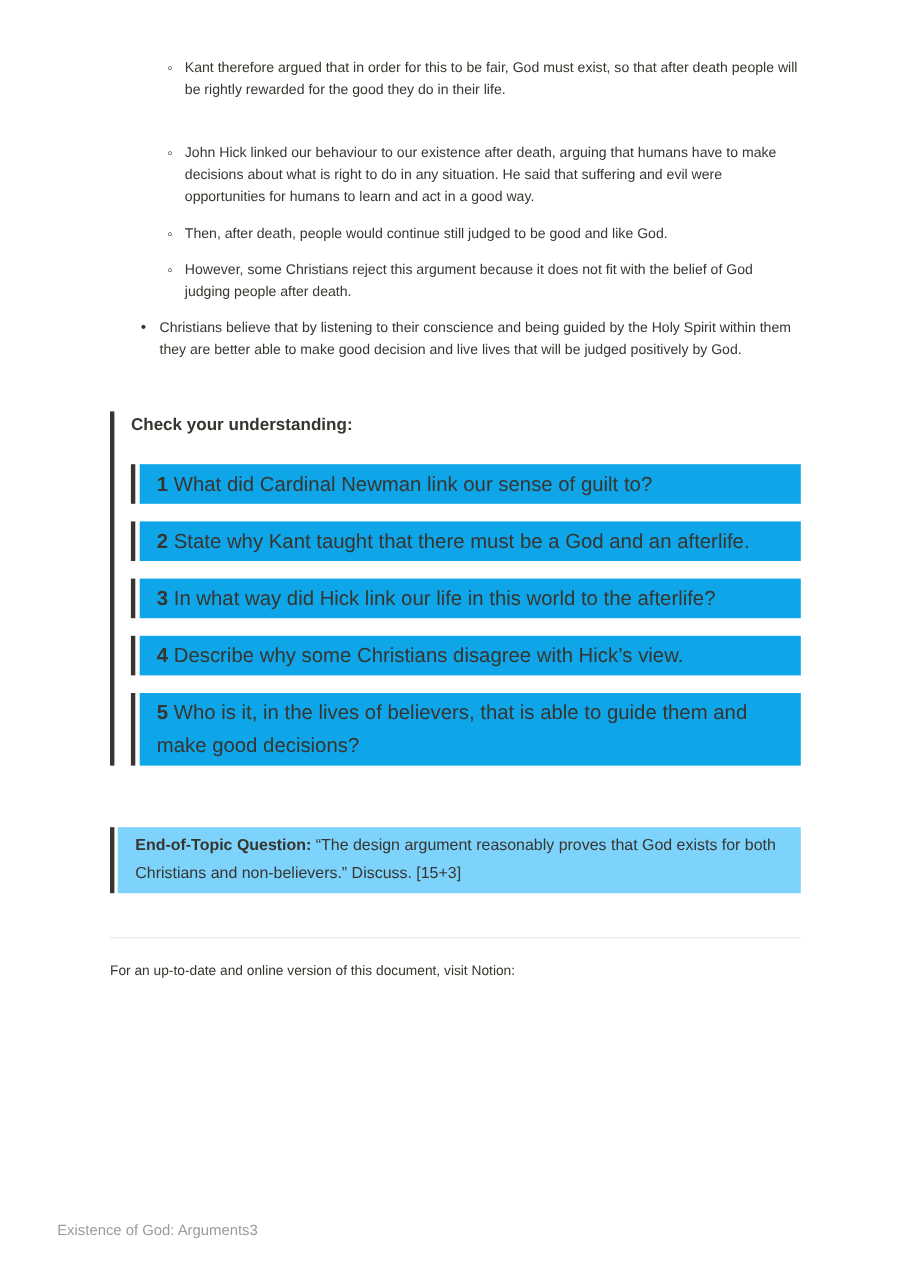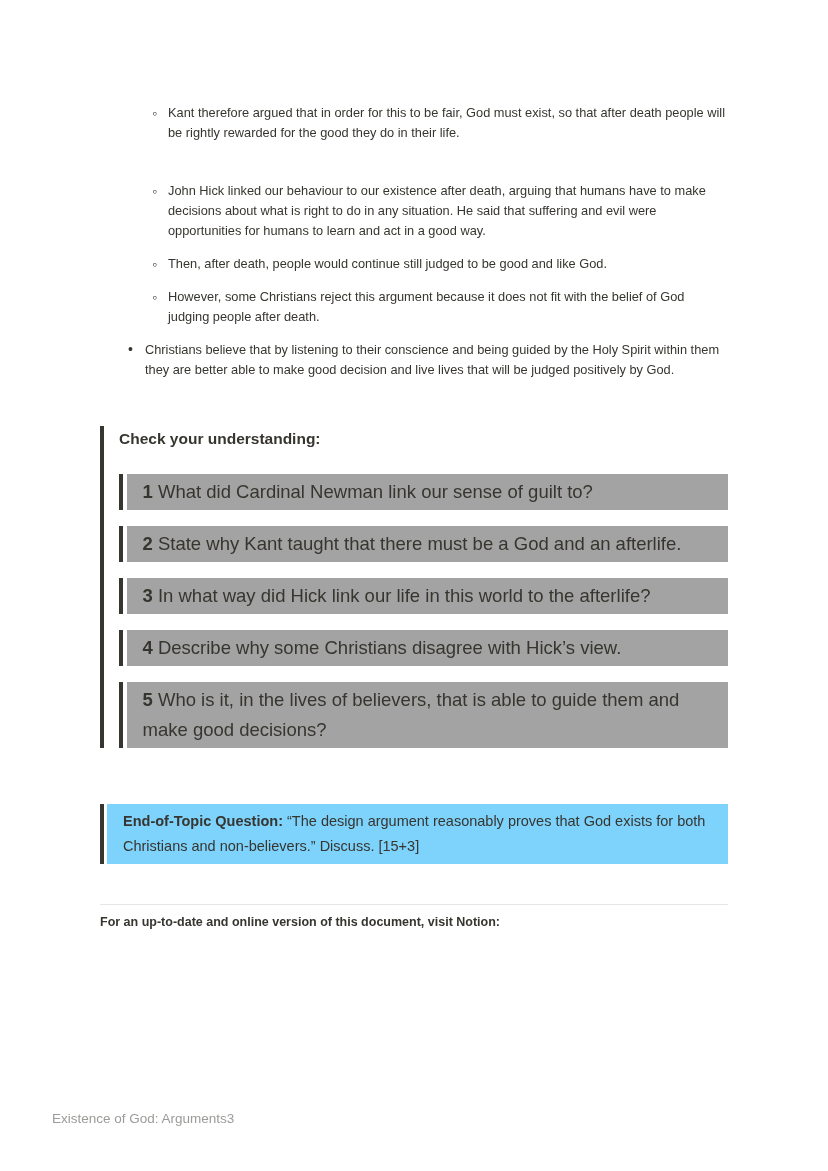--- a/index.html
+++ b/index.html
@@ -9,21 +9,21 @@
     height: 1171px;
     background: #ffffff;
     font-family: "Liberation Sans", sans-serif;
     color: #37352f;
     position: relative;
     overflow: hidden;
   }
   .content {
     margin: 0 100px;
     width: 628px;
-    padding-top: 103px;
+    padding-top: 51px;
   }
 
   
   .bullets { font-size: 12.8px; line-height: 20px; }
   .li { position: relative; margin-bottom: 13px; }
   .li .txt { display: block; }
   .li.sub { padding-left: 68px; }
   .li.sub .marker { position: absolute; left: 52px; top: 0; }
   .li.sub .marker::before { content: "◦"; font-size: 14px; }
   .li.main { padding-left: 45px; }
@@ -48,21 +48,21 @@
     margin-bottom: 16px;
   }
   .question .inner-bar {
     width: 3.5px;
     background: #37352f;
     flex: 0 0 auto;
     margin-right: 4px;
   }
   .question .q-content {
     flex: 1 1 auto;
-    background: #a3a3a3;
+    background: #0ea5e9;
     padding: 3px 16px;
     font-size: 18.5px;
     line-height: 30px;
   }
   .q-num { font-weight: bold; }
   .check-block .question:last-child { margin-bottom: 0; border-radius: 22px; }
 
   
   .eot-block {
     margin-top: 56px;
@@ -83,23 +83,23 @@
   }
   .eot-label { font-weight: bold; }
 
   
   .divider {
     margin-top: 40px;
     border-top: 1px solid #e6e6e5;
     height: 0;
   }
   .notion-note {
-    margin-top: 8px;
+    margin-top: 20px;
     font-size: 12.5px;
-    font-weight: bold;
+    font-weight: normal;
     line-height: 18px;
   }
 
   
   .footer {
     position: absolute;
     top: 1111px;
     left: 52px;
     right: 58px;
     display: flex;

